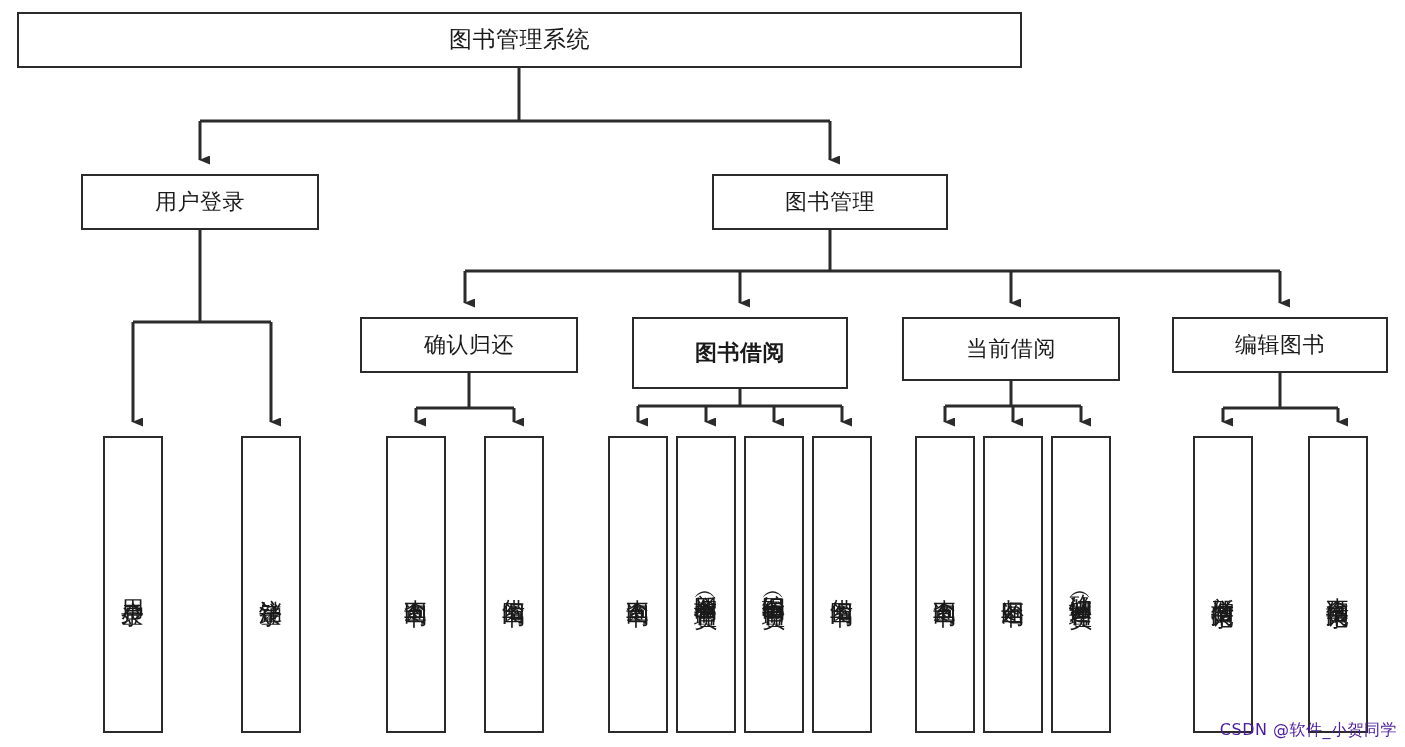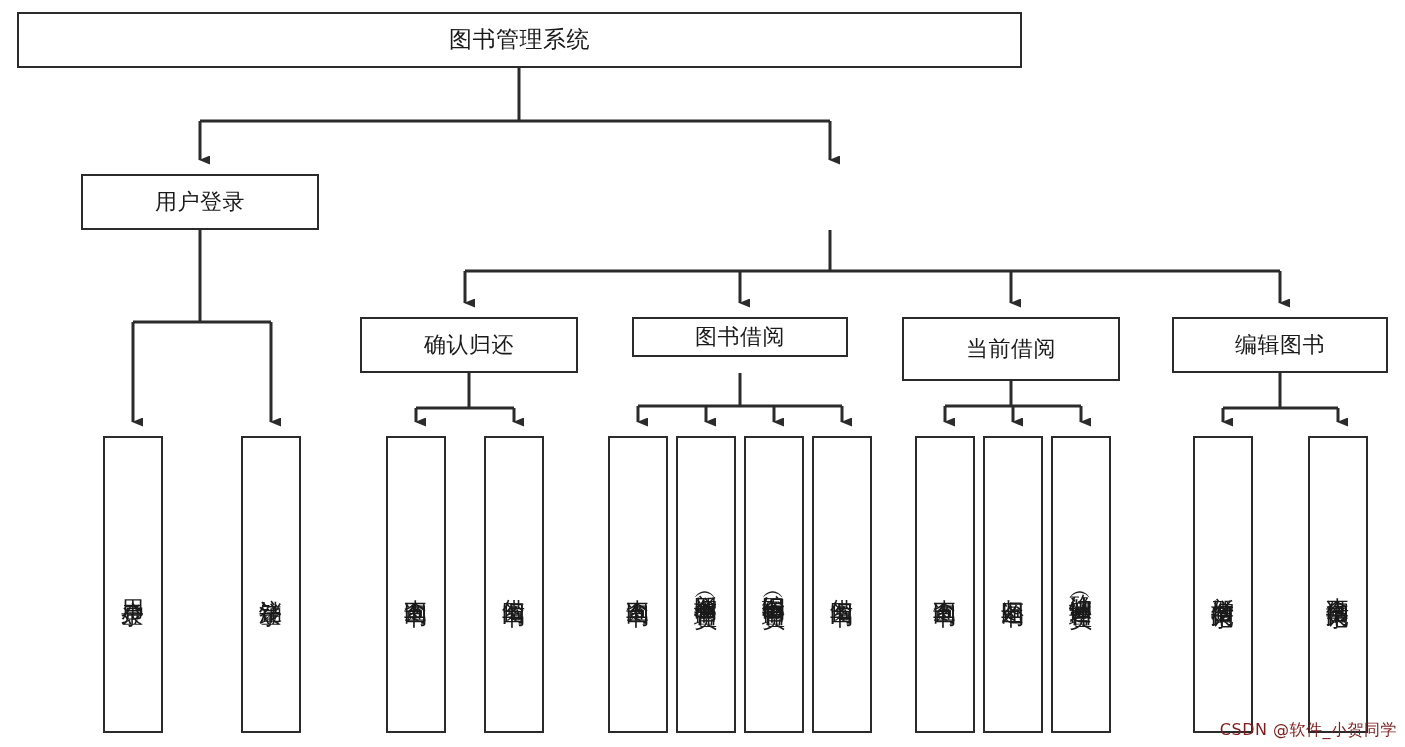--- a/index.html
+++ b/index.html
@@ -57,21 +57,21 @@
     line-height: 1.05;
     letter-spacing: 2px;
     white-space: nowrap;
     max-height: 100%;
   }
   .watermark {
     position: absolute;
     right: 8px;
     bottom: 6px;
     font-size: 16px;
-    color: #7f1d1d;
+    color: #4c1d95;
     letter-spacing: 0.5px;
     white-space: nowrap;
   }
 </style>
 </head>
 <body>
 
 <div id="canvas">
 
   <svg class="lines" viewBox="0 0 1405 747">
@@ -125,25 +125,28 @@
     </g>
   </svg>
 
   <div class="node horiz root" style="left:17px;top:12px;width:1005px;height:56px;">
     <span class="lbl">图书管理系统</span>
   </div>
 
   <div class="node horiz" style="left:81px;top:174px;width:238px;height:56px;">
     <span class="lbl">用户登录</span>
   </div>
+  <div class="node horiz" style="left:712px;top:174px;width:236px;height:56px;">
+    <span class="lbl">图书管理</span>
+  </div>
 
   <div class="node horiz" style="left:360px;top:317px;width:218px;height:56px;">
     <span class="lbl">确认归还</span>
   </div>
-  <div class="node horiz" style="left:632px;top:317px;width:216px;height:40px;">
+  <div class="node horiz" style="left:632px;top:317px;width:216px;height:72px;font-weight:bold;">
     <span class="lbl">图书借阅</span>
   </div>
   <div class="node horiz" style="left:902px;top:317px;width:218px;height:64px;">
     <span class="lbl">当前借阅</span>
   </div>
   <div class="node horiz" style="left:1172px;top:317px;width:216px;height:56px;">
     <span class="lbl">编辑图书</span>
   </div>
 
   <div class="node vert" style="left:103px;top:436px;width:60px;height:297px;">

